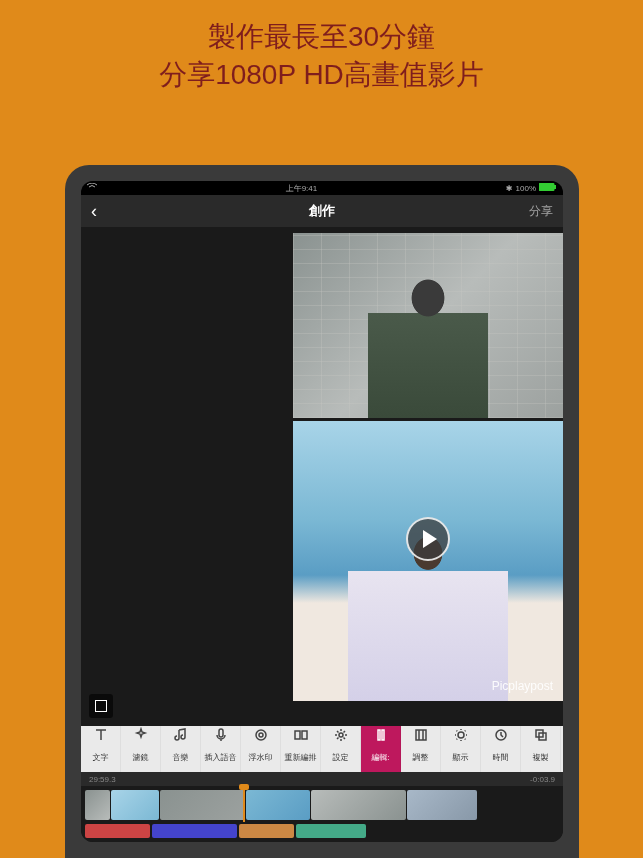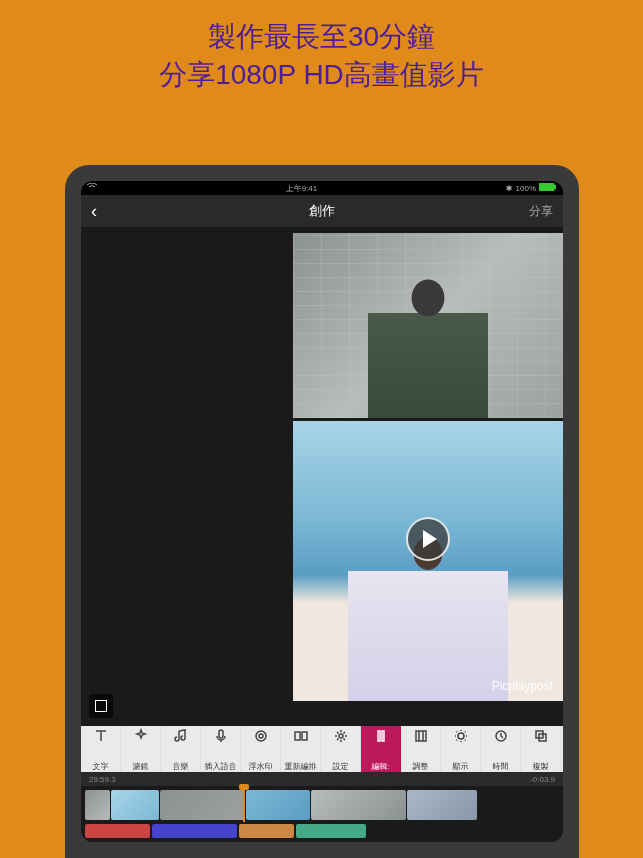--- a/index.html
+++ b/index.html
@@ -1,40 +1,40 @@
 <!DOCTYPE html>
 <html><head>
 <meta charset="utf-8">
 <style>
 * { margin: 0; padding: 0; box-sizing: border-box; }
 body { width: 643px; height: 858px; background: #e08a1a; font-family: "Helvetica Neue", Arial, sans-serif; overflow: hidden; position: relative; }
-.headline { text-align: center; color: #4c1d95; font-size: 28px; font-weight: 400; padding: 18px 7px 30px; line-height: 1.35; }
+.headline { text-align: center; color: #7f1d1d; font-size: 28px; font-weight: 400; padding: 18px 7px 30px; line-height: 1.35; }
 .device { position: absolute; left: 65px; top: 165px; width: 514px; height: 693px; background: #3a3a3a; border-radius: 24px 24px 0 0; padding: 16px; }
 .screen { width: 100%; height: 100%; background: #1a1a1a; border-radius: 12px; overflow: hidden; display: flex; flex-direction: column; }
 .status-bar { height: 14px; background: #000; display: flex; justify-content: space-between; align-items: center; padding: 0 6px; font-size: 8px; color: #aaa; }
 .status-left, .status-right { display: flex; align-items: center; gap: 3px; }
 .status-center { color: #aaa; }
 .nav-bar { height: 32px; background: #2a2a2a; display: flex; align-items: center; justify-content: space-between; padding: 0 10px; position: relative; }
 .nav-back { color: #fff; font-size: 18px; cursor: pointer; }
-.nav-title { color: #fff; font-size: 13px; font-weight: 400; position: absolute; left: 50%; transform: translateX(-50%); }
+.nav-title { color: #fff; font-size: 13px; font-weight: 700; position: absolute; left: 50%; transform: translateX(-50%); }
 .nav-share { color: #a3a3a3; font-size: 12px; cursor: pointer; }
 .preview-area { flex: 1; background: #1a1a1a; display: flex; flex-direction: column; align-items: flex-end; padding: 6px 0; position: relative; }
 .collage { width: 270px; display: flex; flex-direction: column; gap: 3px; }
 .photo-top { width: 270px; height: 185px; background: linear-gradient(135deg, #8a9290 0%, #b8bcba 50%, #9ca19f 100%); position: relative; overflow: hidden; }
 .brick-wall { position: absolute; inset: 0; background-image: repeating-linear-gradient(0deg, rgba(200,200,195,0.3) 0px, rgba(200,200,195,0.3) 1px, transparent 1px, transparent 14px), repeating-linear-gradient(90deg, rgba(200,200,195,0.3) 0px, rgba(200,200,195,0.3) 1px, transparent 1px, transparent 28px); }
 .woman-silhouette { position: absolute; left: 50%; bottom: 0; transform: translateX(-50%); width: 120px; height: 150px; background: radial-gradient(ellipse 40px 45px at 50% 20%, #3a3a3a 40%, transparent 42%), linear-gradient(180deg, transparent 30%, #4a5a4a 30%, #3a4a3a 100%); border-radius: 45px 45px 0 0; }
 .photo-bottom { width: 270px; height: 280px; background: linear-gradient(180deg, #a8d4e8 0%, #7bb8d4 35%, #5a9dc4 55%, #f0e8e0 65%); position: relative; overflow: hidden; }
 .woman2 { position: absolute; left: 50%; bottom: 0; transform: translateX(-50%); width: 160px; height: 180px; background: radial-gradient(ellipse 35px 40px at 50% 18%, #4a3a30 40%, transparent 42%), linear-gradient(180deg, transparent 28%, #e8e4f0 28%, #d4d0e8 100%); border-radius: 40px 40px 0 0; }
 .play-btn { position: absolute; left: 50%; top: 42%; transform: translate(-50%, -50%); width: 44px; height: 44px; border-radius: 50%; background: rgba(60,60,60,0.75); border: 2px solid rgba(255,255,255,0.85); display: flex; align-items: center; justify-content: center; cursor: pointer; }
 .play-triangle { width: 0; height: 0; border-left: 14px solid #fff; border-top: 9px solid transparent; border-bottom: 9px solid transparent; margin-left: 3px; }
 .watermark { position: absolute; right: 10px; bottom: 8px; color: rgba(255,255,255,0.9); font-size: 12px; font-weight: 500; }
 .fullscreen-btn { position: absolute; left: 8px; bottom: 8px; width: 24px; height: 24px; background: rgba(0,0,0,0.6); border-radius: 3px; display: flex; align-items: center; justify-content: center; cursor: pointer; }
 .fs-icon { width: 12px; height: 12px; border: 1.5px solid #fff; position: relative; }
 .toolbar { height: 46px; background: #eaeaea; display: flex; align-items: stretch; overflow: hidden; }
-.tool-item { flex: 0 0 40px; display: flex; flex-direction: column; align-items: center; justify-content: center; gap: 16px; cursor: pointer; font-size: 8px; color: #333; border-right: 1px solid rgba(0,0,0,0.05); }
+.tool-item { flex: 0 0 40px; display: flex; flex-direction: column; align-items: center; gap: 8px; cursor: pointer; font-size: 8px; color: #333; border-right: 1px solid rgba(0,0,0,0.05); }
 .tool-item.active { background: #be185d; color: #fff; }
 .tool-icon { width: 18px; height: 18px; display: flex; align-items: center; justify-content: center; }
 .tool-icon svg { width: 16px; height: 16px; stroke: #444; fill: none; stroke-width: 1.5; }
 .tool-item.active .tool-icon svg { stroke: #fff; }
 .timebar { height: 14px; background: #2a2a2a; display: flex; justify-content: space-between; align-items: center; padding: 0 8px; font-size: 8px; color: #888; }
 .timeline-area { background: #1a1a1a; padding: 2px 0; }
 .timeline-row { height: 34px; display: flex; align-items: center; gap: 1px; padding: 2px 4px; position: relative; }
 .clip { height: 30px; background: linear-gradient(90deg, #a8b8c8, #8898a8); border-radius: 2px; flex-shrink: 0; }
 .clip.c1 { width: 25px; background: linear-gradient(135deg, #8a9290, #b8bcba); }
 .clip.c2 { width: 48px; background: linear-gradient(135deg, #a8d4e8, #7bb8d4); }

